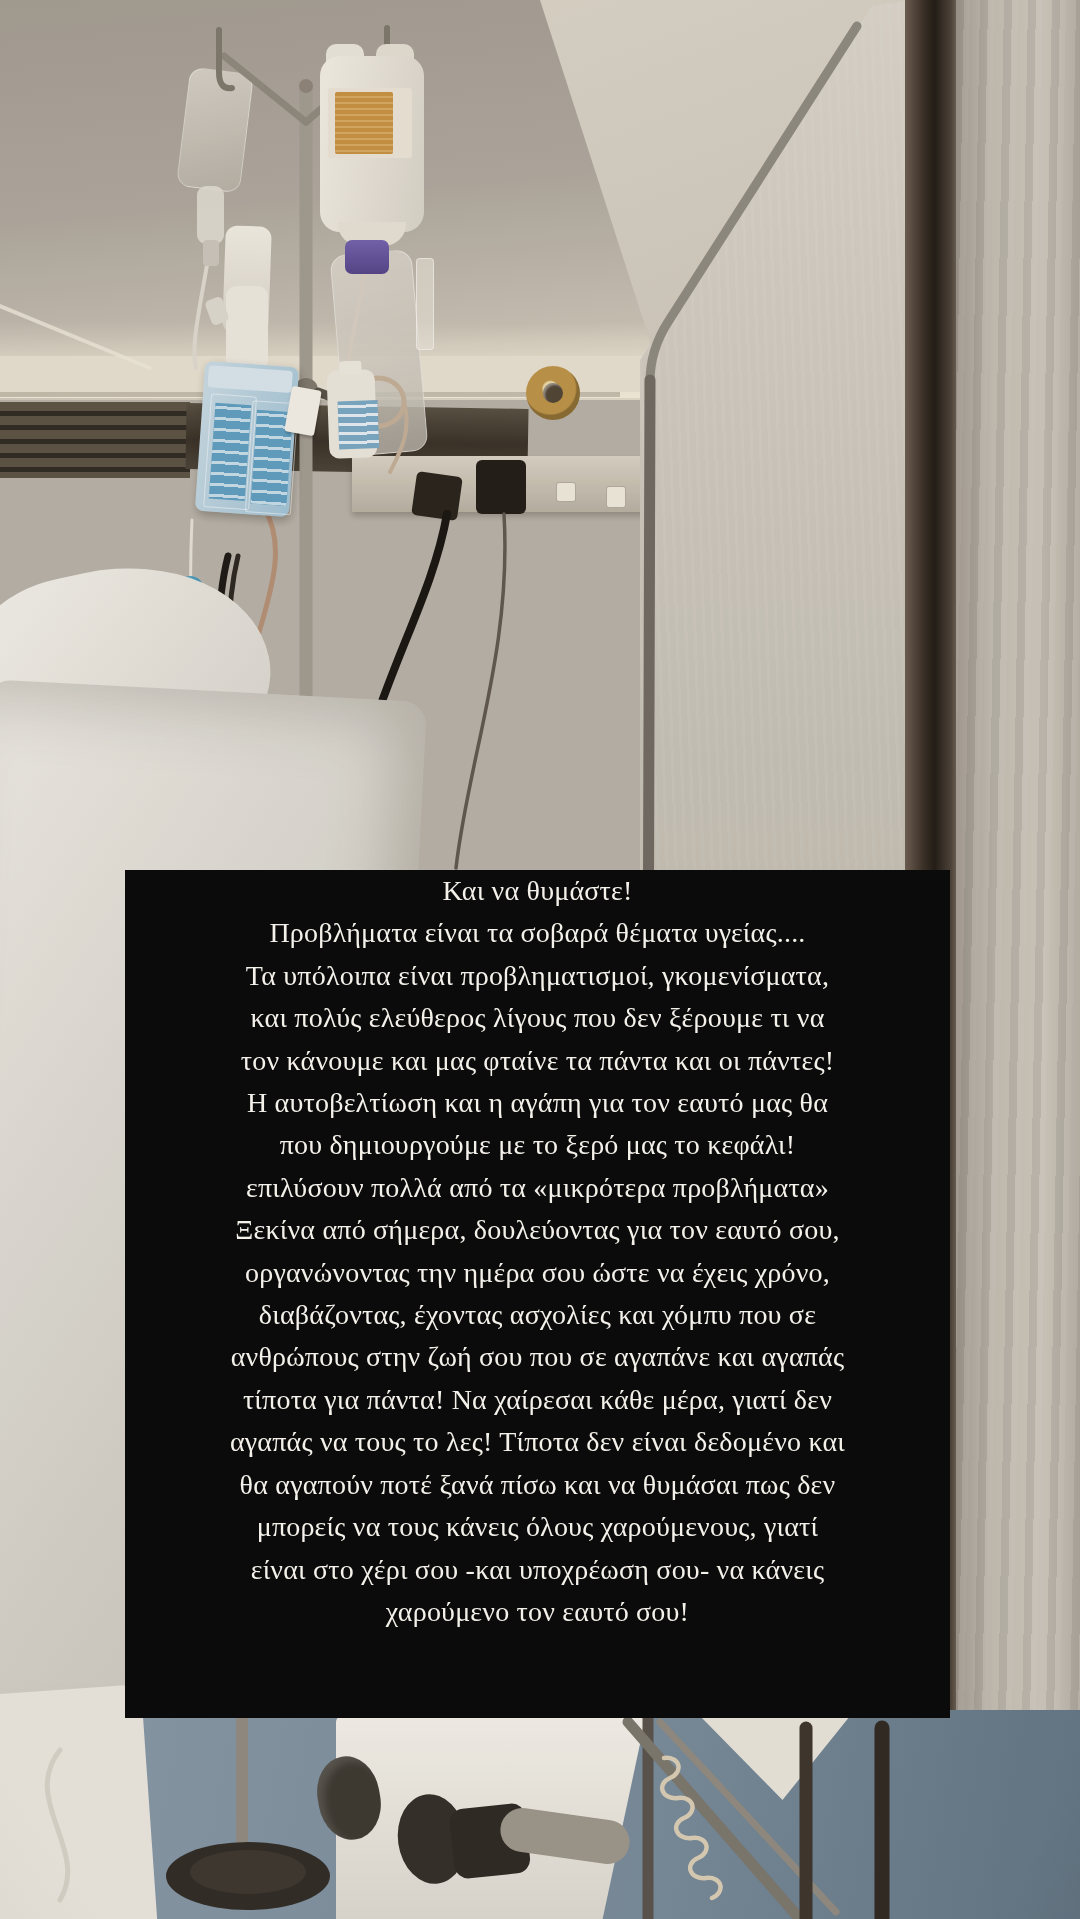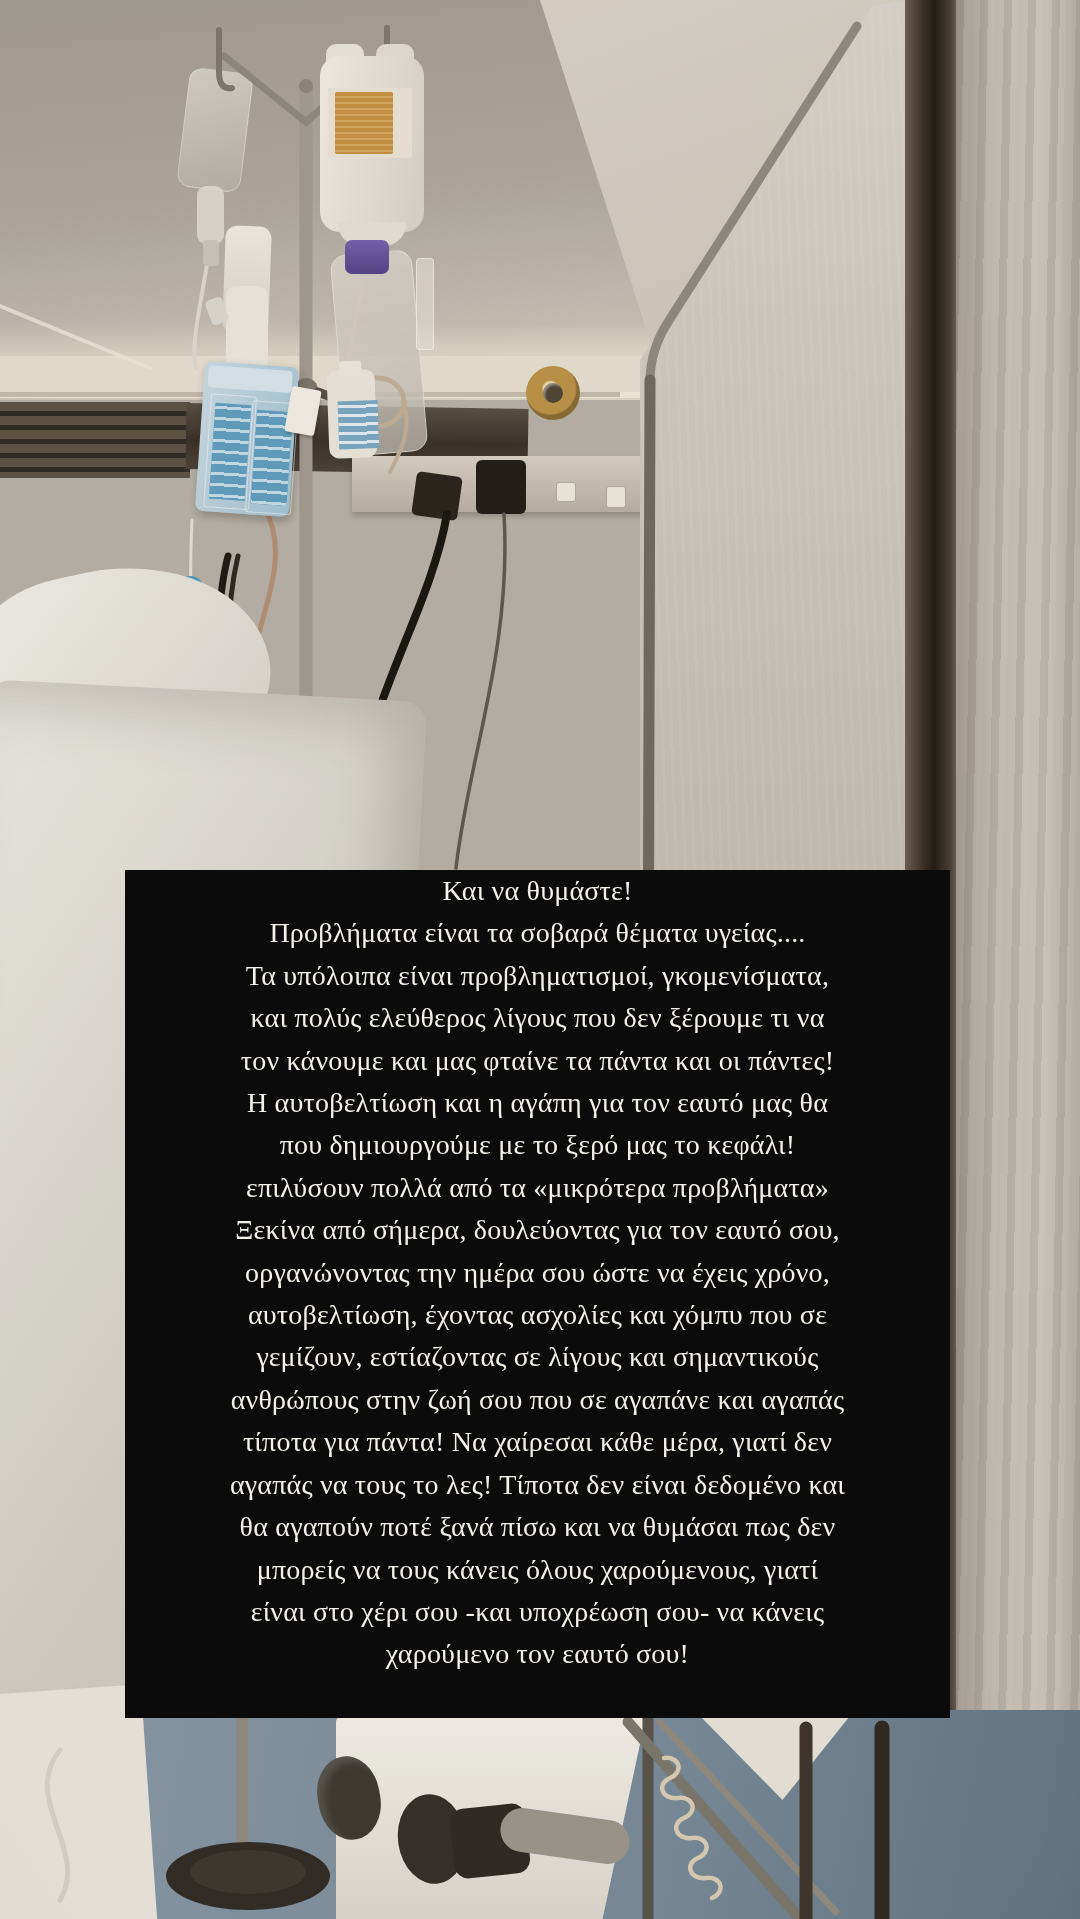--- a/index.html
+++ b/index.html
@@ -224,22 +224,21 @@
     <div class="line">Και να θυμάστε!</div>
     <div class="line">Προβλήματα είναι τα σοβαρά θέματα υγείας....</div>
     <div class="line">Τα υπόλοιπα είναι προβληματισμοί, γκομενίσματα,</div>
     <div class="line">και πολύς ελεύθερος λίγους που δεν ξέρουμε τι να</div>
     <div class="line">τον κάνουμε και μας φταίνε τα πάντα και οι πάντες!</div>
     <div class="line">Η αυτοβελτίωση και η αγάπη για τον εαυτό μας θα</div>
     <div class="line">που δημιουργούμε με το ξερό μας το κεφάλι!</div>
     <div class="line">επιλύσουν πολλά από τα «μικρότερα προβλήματα»</div>
     <div class="line">Ξεκίνα από σήμερα, δουλεύοντας για τον εαυτό σου,</div>
     <div class="line">οργανώνοντας την ημέρα σου ώστε να έχεις χρόνο,</div>
-    <div class="line">αυτοβελτίωση, έχοντας ασχολίες και χόμπυ που σε</div>
-    <div class="line">γεμίζουν, εστίαζοντας σε λίγους και σημαντικούς</div>
+    <div class="line">διαβάζοντας, έχοντας ασχολίες και χόμπυ που σε</div>
     <div class="line">ανθρώπους στην ζωή σου που σε αγαπάνε και αγαπάς</div>
     <div class="line">τίποτα για πάντα! Να χαίρεσαι κάθε μέρα, γιατί δεν</div>
     <div class="line">αγαπάς να τους το λες! Τίποτα δεν είναι δεδομένο και</div>
     <div class="line">θα αγαπούν ποτέ ξανά πίσω και να θυμάσαι πως δεν</div>
     <div class="line">μπορείς να τους κάνεις όλους χαρούμενους, γιατί</div>
     <div class="line">είναι στο χέρι σου -και υποχρέωση σου- να κάνεις</div>
     <div class="line">χαρούμενο τον εαυτό σου!</div>
   </div>
 </div>
 

